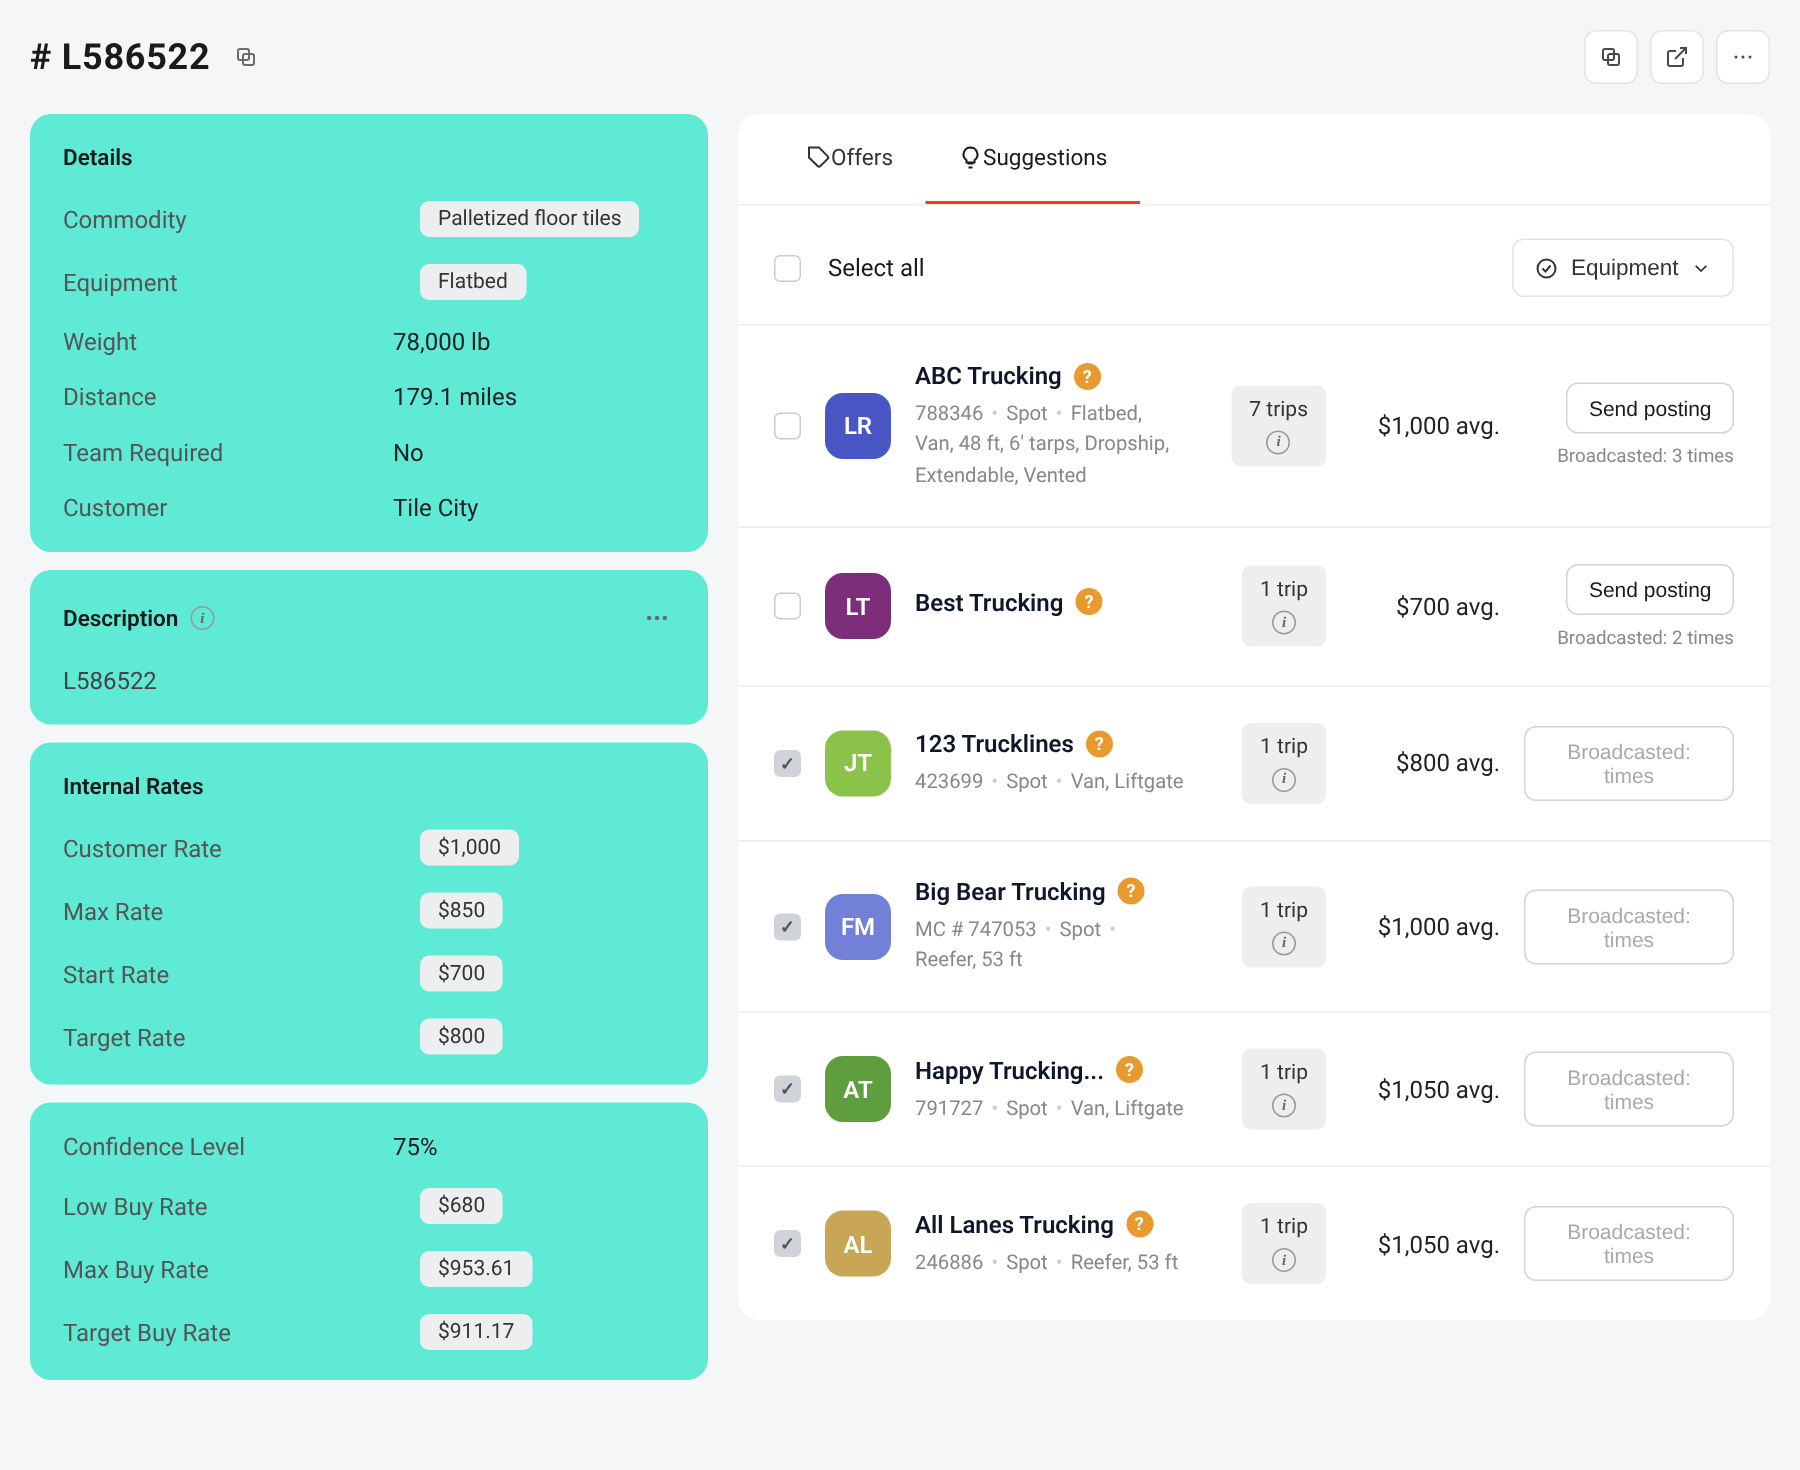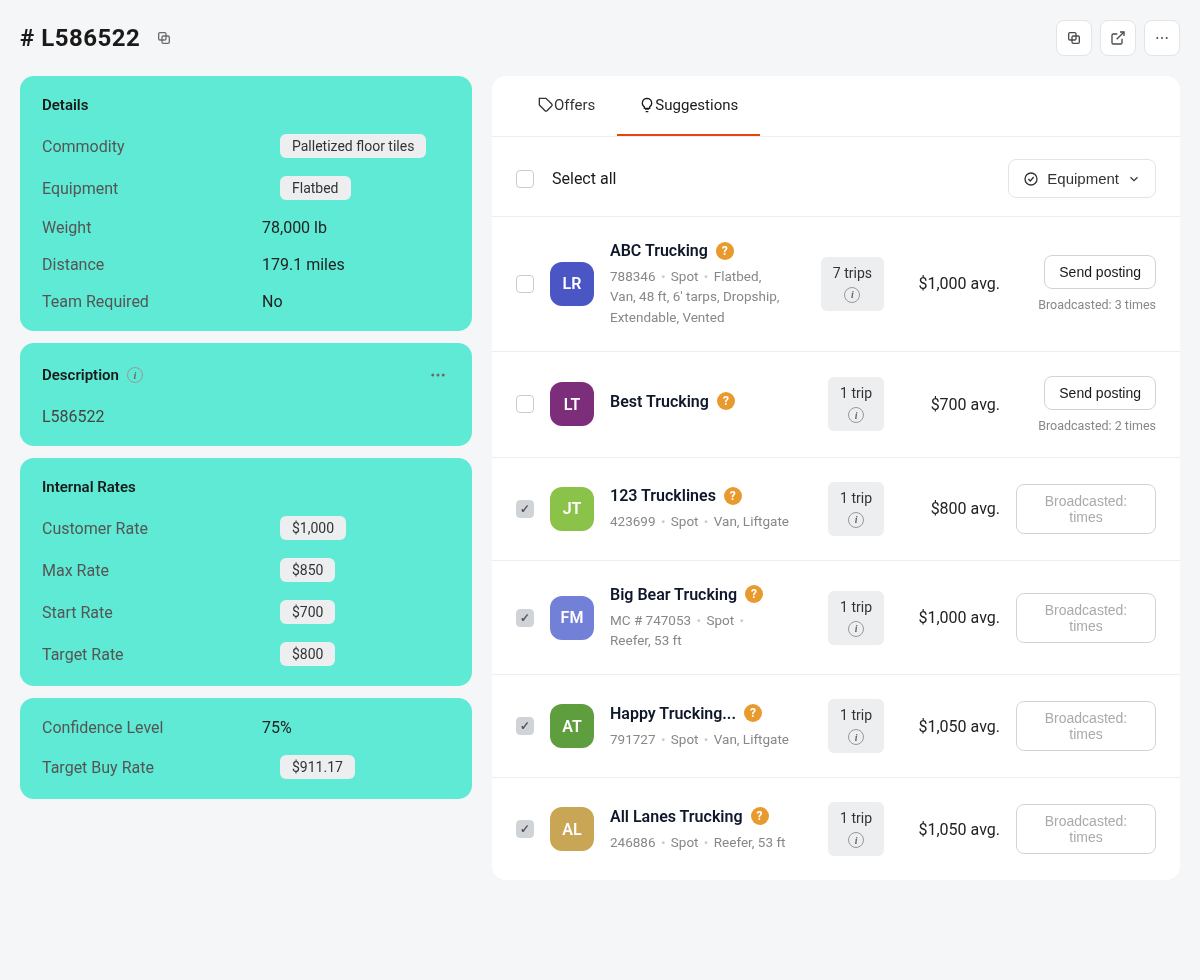--- a/index.html
+++ b/index.html
@@ -110,20 +110,24 @@
           <div class="detail-value">78,000 lb</div>
         </div>
         <div class="detail-row">
           <div class="detail-label">Distance</div>
           <div class="detail-value">179.1 miles</div>
         </div>
         <div class="detail-row">
           <div class="detail-label">Team Required</div>
           <div class="detail-value">No</div>
         </div>
+        <div class="detail-row">
+          <div class="detail-label">Customer</div>
+          <div class="detail-value">Tile City</div>
+        </div>
       </div>
 
       <div class="card">
         <div class="card-title-row">
           <div class="card-title">
             <span>Description</span>
             <span class="info-icon"></span>
           </div>
           <button class="icon-btn-sm">
             <svg width="18" height="18" viewBox="0 0 24 24" fill="currentColor">
@@ -153,20 +157,28 @@
         <div class="detail-row">
           <div class="detail-label">Target Rate</div>
           <div><span class="chip">$800</span></div>
         </div>
       </div>
 
       <div class="card">
         <div class="detail-row">
           <div class="detail-label">Confidence Level</div>
           <div class="detail-value">75%</div>
+        </div>
+        <div class="detail-row">
+          <div class="detail-label">Low Buy Rate</div>
+          <div><span class="chip">$680</span></div>
+        </div>
+        <div class="detail-row">
+          <div class="detail-label">Max Buy Rate</div>
+          <div><span class="chip">$953.61</span></div>
         </div>
         <div class="detail-row">
           <div class="detail-label">Target Buy Rate</div>
           <div><span class="chip">$911.17</span></div>
         </div>
       </div>
     </div>
 
     <div class="right-col">
       <div class="right-card">

